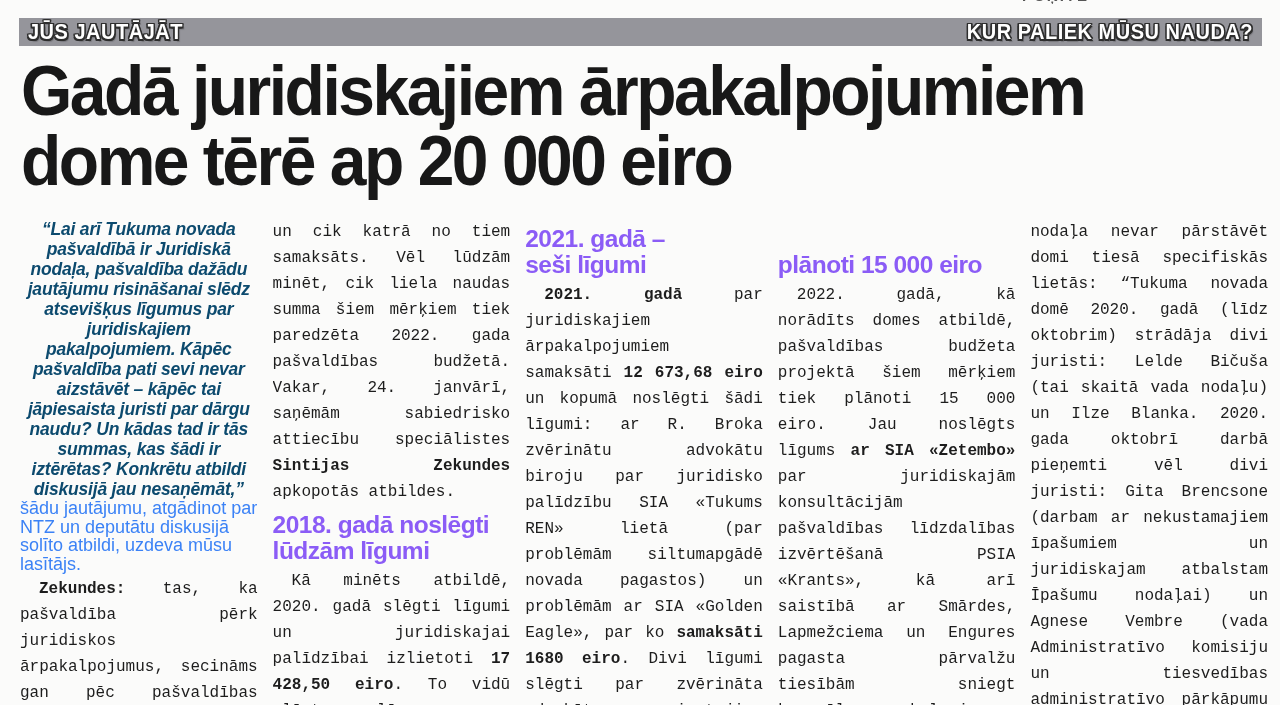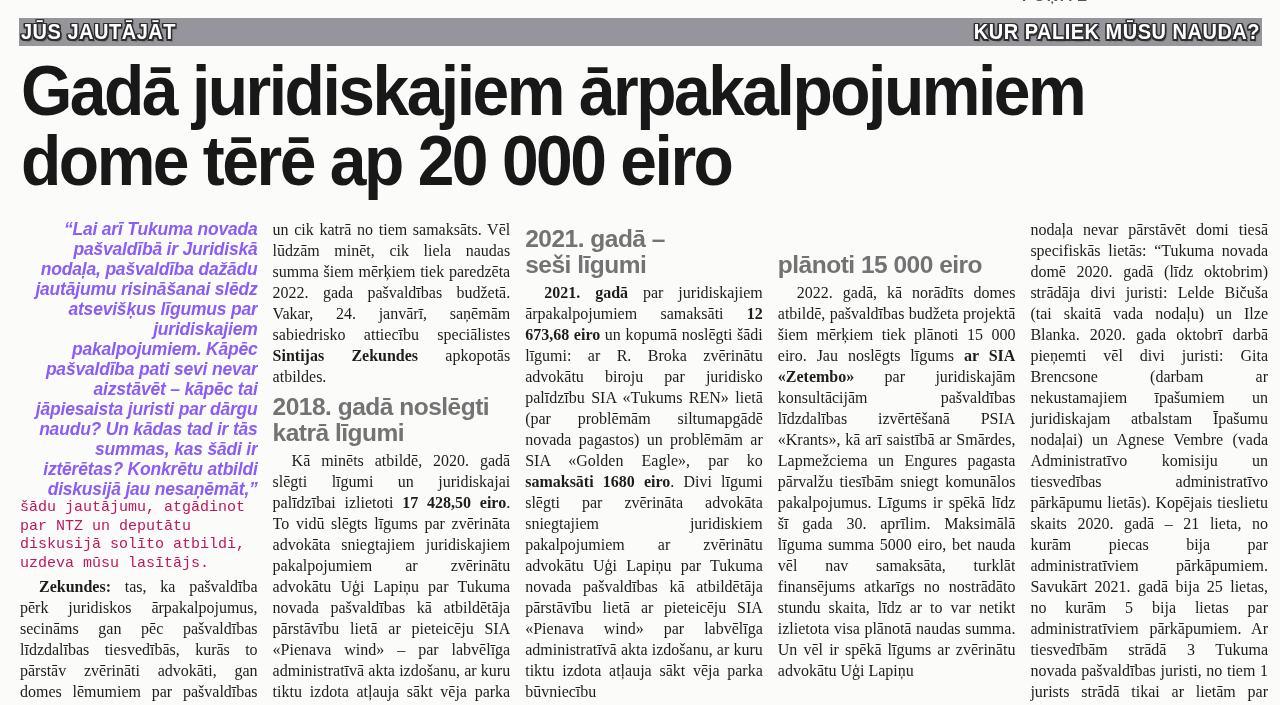--- a/index.html
+++ b/index.html
@@ -16,21 +16,21 @@
   }
   .top-frag span {
     display: block; margin-top: -13px;
     font-family: "Liberation Sans", sans-serif; font-weight: bold;
     font-size: 15px; letter-spacing: 2px; color: #2c2c2c;
   }
   .kicker-bar {
     position: absolute; left: 19px; top: 18px; width: 1243px; height: 28px;
     background: #95959b;
     display: flex; justify-content: space-between; align-items: center;
-    padding: 0 2px; box-sizing: border-box;
+    padding: 0 9px; box-sizing: border-box;
   }
   .kicker {
     font-family: "Liberation Sans", sans-serif; font-weight: bold;
     font-size: 20px; letter-spacing: .5px; color: #ffffff;
     text-shadow:
       -1.4px -1.4px 0 #2e2e2e, 1.4px -1.4px 0 #2e2e2e,
       -1.4px  1.4px 0 #2e2e2e, 1.4px  1.4px 0 #2e2e2e,
        0 1.4px 0 #2e2e2e, 0 -1.4px 0 #2e2e2e,
        1.4px 0 0 #2e2e2e, -1.4px 0 0 #2e2e2e,
        2px 2.5px 1px #77777c;
@@ -48,35 +48,35 @@
     position: absolute; left: 20px; top: 219px; width: 1248px; height: 486px;
     display: grid; grid-template-columns: repeat(5, 1fr); column-gap: 15px;
     overflow: hidden;
   }
   .column { overflow: hidden; }
   .column p { margin: 0; }
   .lead {
     font-family: "Liberation Sans", sans-serif;
     font-weight: bold; font-style: italic;
     font-size: 17.5px; line-height: 20px; letter-spacing: -0.2px;
-    color: #8b5cf6; text-align: right;
+    color: #0c4a6e; text-align: center;
   }
   .sans {
-    font-family: Liberation Mono, monospace;
-    font-size: 15px; line-height: 18.5px; color: #be185d;
+    font-family: Liberation Sans, sans-serif;
+    font-size: 18px; line-height: 18.5px; color: #3b82f6;
   }
   .para, .para-flow {
-    font-size: 16px; line-height: 21px; text-align: justify; color: #1d1d1d;
+    font-size: 16px; line-height: 26px; text-align: justify; color: #1d1d1d; font-family: Liberation Mono, monospace;
   }
   .para { text-indent: 19px; margin-top: 3px !important; }
   .para-flow { text-indent: 0; }
   .heading {
     font-family: "Liberation Sans", sans-serif; font-weight: bold;
     font-size: 24.5px; line-height: 26px; letter-spacing: -0.5px;
-    color: #737373; margin: 7px 0 4px 0;
+    color: #8b5cf6; margin: 7px 0 4px 0;
   }
   .column b { font-weight: bold; }
 </style>
 </head>
 <body>
 
 <div class="top-frag">
   <span>PUĶĪTE</span>
 </div>
 
@@ -88,21 +88,21 @@
 <h1 class="headline"><span>Gadā juridiskajiem ārpakalpojumiem</span><br><span>dome tērē ap 20 000 eiro</span></h1>
 
 <div class="columns">
     <div class="column">
       <p class="lead"><b>“Lai arī Tukuma novada pašvaldībā ir Juridiskā nodaļa, pašvaldība dažādu jautājumu risināšanai slēdz atsevišķus līgumus par juridiskajiem pakalpojumiem. Kāpēc pašvaldība pati sevi nevar aizstāvēt – kāpēc tai jāpiesaista juristi par dārgu naudu? Un kādas tad ir tās summas, kas šādi ir iztērētas? Konkrētu atbildi diskusijā jau nesaņēmāt,”</b></p>
       <p class="sans"><span>šādu jautājumu, atgādinot par NTZ un deputātu diskusijā solīto atbildi, uzdeva mūsu lasītājs.</span></p>
       <p class="para"><b>Zekundes:</b><span> tas, ka pašvaldība pērk juridiskos ārpakalpojumus, secināms gan pēc pašvaldības līdzdalības tiesvedībās, kurās to pārstāv zvērināti advokāti, gan domes lēmumiem par pašvaldības uzņēmumu izvērtējumu un citiem jautājumiem, kuros tiek uzklausīts</span></p>
     </div>
     <div class="column">
       <p class="para-flow"><span>un cik katrā no tiem samaksāts. Vēl lūdzām minēt, cik liela naudas summa šiem mērķiem tiek paredzēta 2022. gada pašvaldības budžetā. Vakar, 24. janvārī, saņēmām sabiedrisko attiecību speciālistes </span><b>Sintijas Zekundes</b><span> apkopotās atbildes.</span></p>
-      <h3 class="heading"><span>2018. gadā noslēgti</span><br><span>katrā līgumi</span></h3>
+      <h3 class="heading"><span>2018. gadā noslēgti</span><br><span>lūdzām līgumi</span></h3>
       <p class="para"><span>Kā minēts atbildē, 2020. gadā slēgti līgumi un juridiskajai palīdzībai izlietoti </span><b>17 428,50 eiro</b><span>. To vidū slēgts līgums par zvērināta advokāta sniegtajiem juridiskajiem pakalpojumiem ar zvērinātu advokātu Uģi Lapiņu par Tukuma novada pašvaldības kā atbildētāja pārstāvību lietā ar pieteicēju SIA «Pienava wind» – par labvēlīga administratīvā akta izdošanu, ar kuru tiktu izdota atļauja sākt vēja parka būvniecību Džūkstes pagastā. </span><b>Samaksāts 9900 eiro.</b><span> Vēl līgums slēgts ar R. Broka zvērinātu advokātu bi-</span></p>
     </div>
     <div class="column">
       <h3 class="heading"><span>2021. gadā –</span><br><span>seši līgumi</span></h3>
       <p class="para"><b>2021. gadā</b><span> par juridiskajiem ārpakalpojumiem samaksāti </span><b>12 673,68 eiro</b><span> un kopumā noslēgti šādi līgumi: ar R. Broka zvērinātu advokātu biroju par juridisko palīdzību SIA «Tukums REN» lietā (par problēmām siltumapgādē novada pagastos) un problēmām ar SIA «Golden Eagle», par ko </span><b>samaksāti 1680 eiro</b><span>. Divi līgumi slēgti par zvērināta advokāta sniegtajiem juridiskiem pakalpojumiem ar zvērinātu advokātu Uģi Lapiņu par Tukuma novada pašvaldības kā atbildētāja pārstāvību lietā ar pieteicēju SIA «Pienava wind» par labvēlīga administratīvā akta izdošanu, ar kuru tiktu izdota atļauja sākt vēja parka būvniecību</span></p>
     </div>
     <div class="column">
       <h3 class="heading"><br><span>plānoti 15 000 eiro</span></h3>
       <p class="para"><span>2022. gadā, kā norādīts domes atbildē, pašvaldības budžeta projektā šiem mērķiem tiek plānoti 15 000 eiro. Jau noslēgts līgums </span><b>ar SIA «Zetembo»</b><span> par juridiskajām konsultācijām pašvaldības līdzdalības izvērtēšanā PSIA «Krants», kā arī saistībā ar Smārdes, Lapmežciema un Engures pagasta pārvalžu tiesībām sniegt komunālos pakalpojumus. Līgums ir spēkā līdz šī gada 30. aprīlim. Maksimālā līguma summa 5000 eiro, bet nauda vēl nav samaksāta, turklāt finansējums atkarīgs no nostrādāto stundu skaita, līdz ar to var netikt izlietota visa plānotā naudas summa. Un vēl ir spēkā līgums ar zvērinātu advokātu Uģi Lapiņu</span></p>
     </div>

